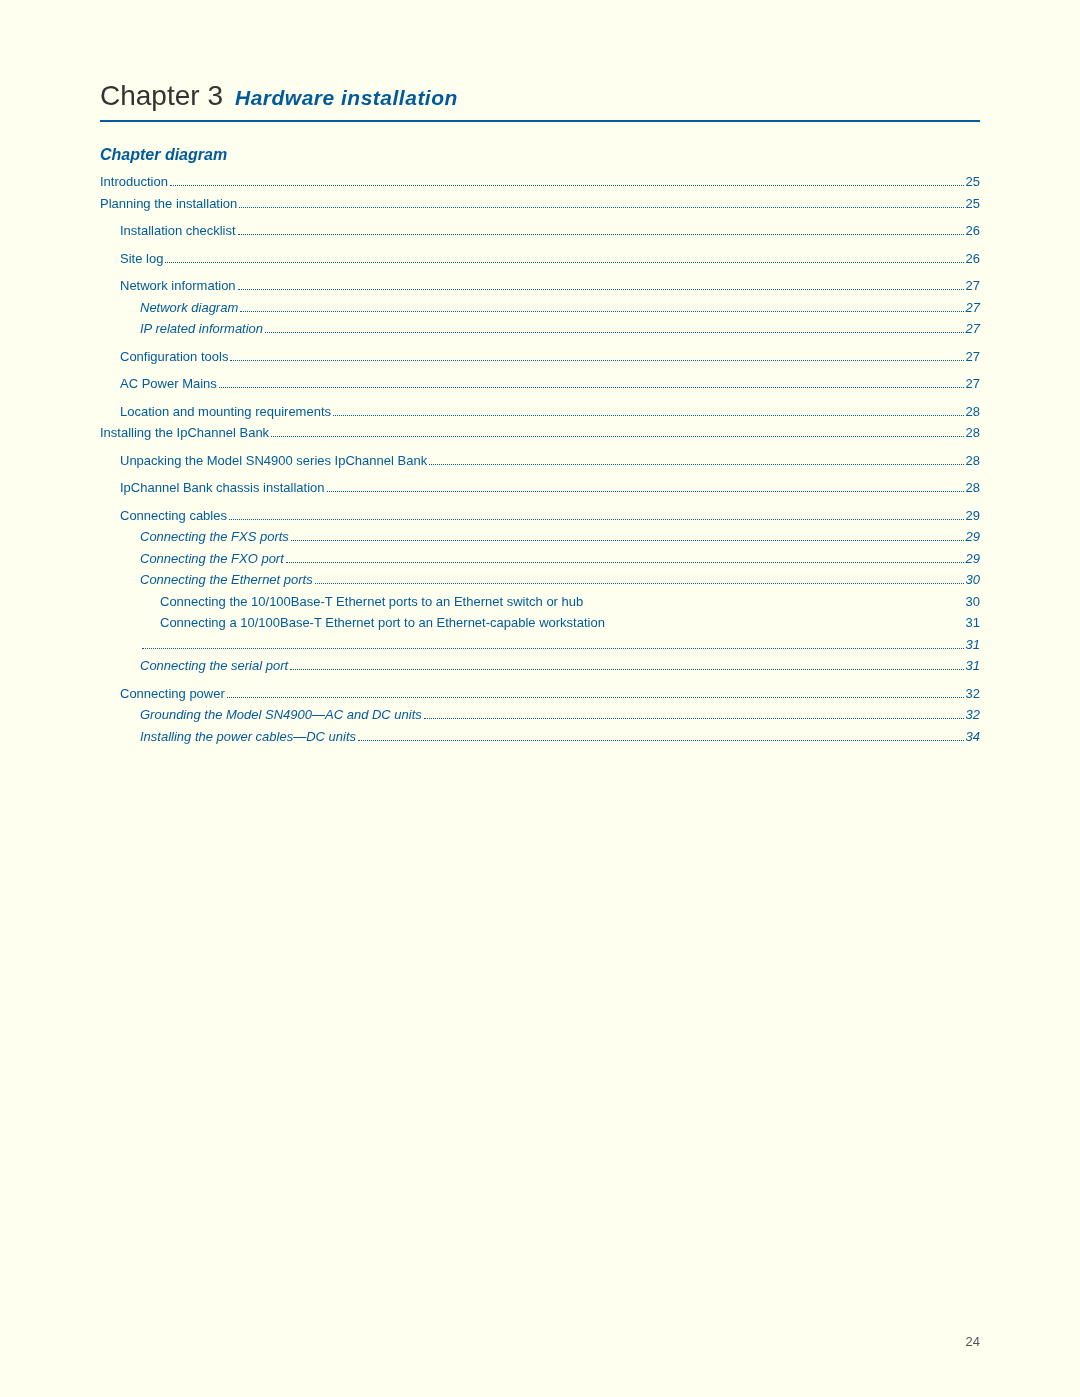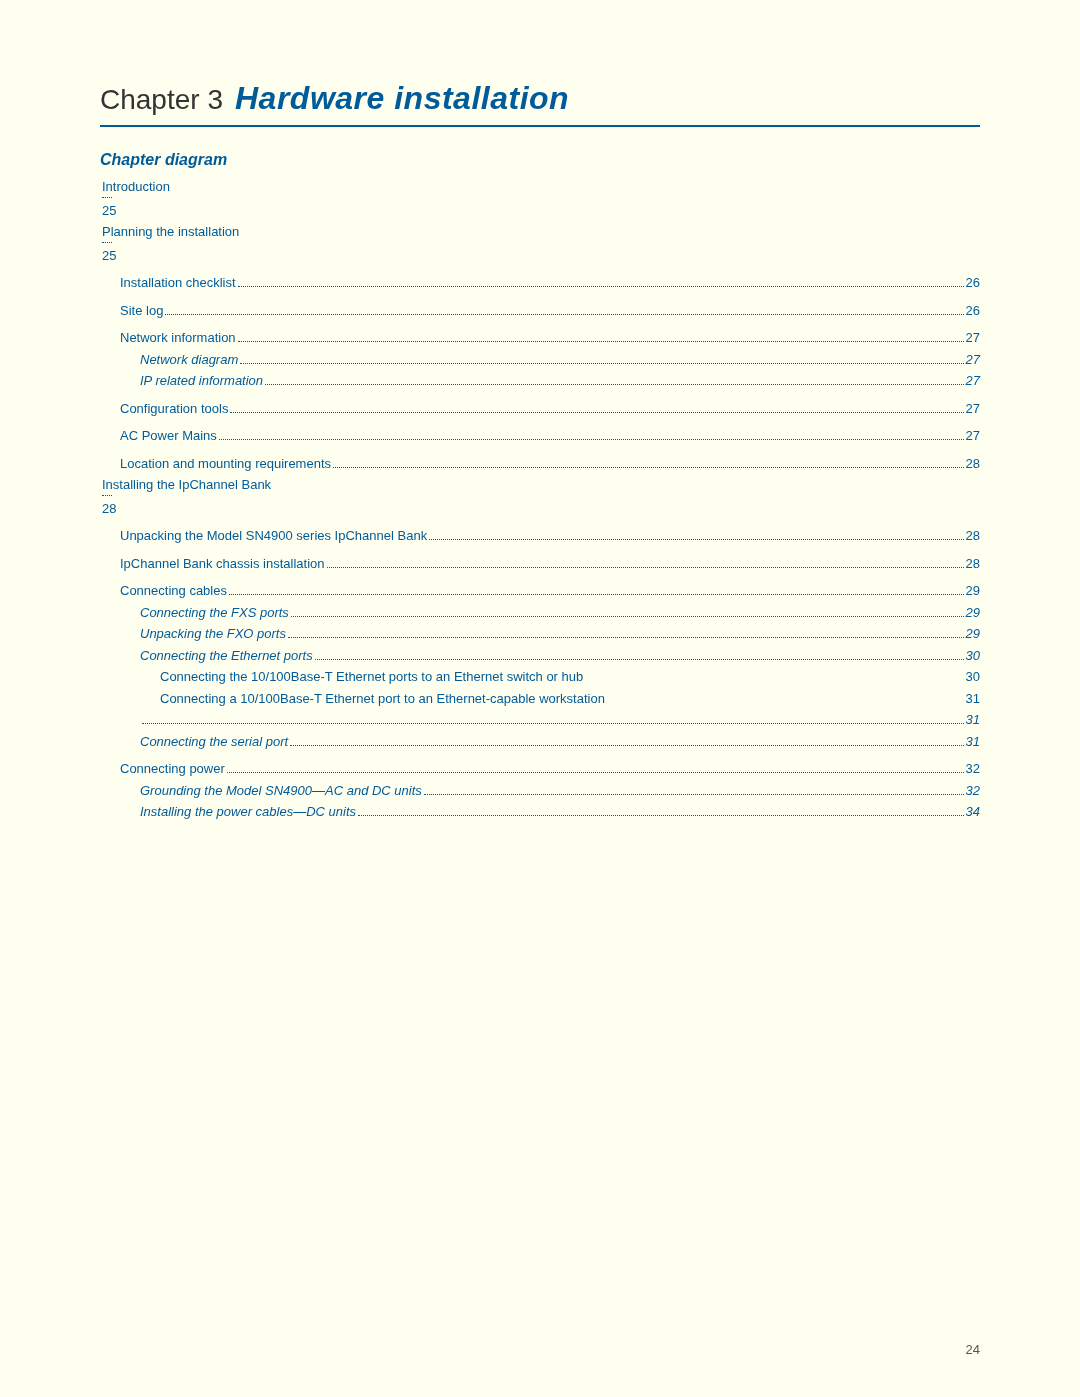--- a/index.html
+++ b/index.html
@@ -33,21 +33,21 @@
     }
 
     .chapter-label {
       font-size: 28px;
       color: #333;
       font-weight: normal;
       text-align: right;
     }
 
     .chapter-title {
-      font-size: 32px;
+      font-size: 21px;
       color: #005b9a;
       font-weight: bold;
       font-style: italic;
       font-family: 'Arial Black', Arial, sans-serif;
       letter-spacing: 0.5px;
     }
 
     .chapter-divider {
       border: none;
       border-top: 2px solid #005b9a;
@@ -85,28 +85,28 @@
       margin: 0 2px 3px 2px;
       min-width: 10px;
     }
 
     .toc-entry .toc-page {
       color: #005b9a;
       white-space: nowrap;
       flex-shrink: 0;
     }
 
-    .toc-entry.level-0 { padding-left: 0px; flex-direction: column; }
+    .toc-entry.level-0 { padding-left: 0px; }
     .toc-entry.level-1 { padding-left: 20px; margin-top: 8px; }
     .toc-entry.level-2 { padding-left: 40px; font-style: italic; }
     .toc-entry.level-3 { padding-left: 60px; align-items: flex-end; }
 
     .page-number {
       position: absolute;
-      bottom: 40px;
+      bottom: 48px;
       right: 100px;
       font-size: 13px;
       color: #555;
     }
   </style>
 </head>
 <body>
 
 <div class="page-container">
 
@@ -191,21 +191,21 @@
         <span class="toc-label">Connecting cables</span>
         <span class="toc-dots"></span>
         <span class="toc-page">29</span>
       </div>
       <div class="toc-entry level-2">
         <span class="toc-label">Connecting the FXS ports</span>
         <span class="toc-dots"></span>
         <span class="toc-page">29</span>
       </div>
       <div class="toc-entry level-2">
-        <span class="toc-label">Unpacking the FXO ports</span>
+        <span class="toc-label">Connecting the FXO port</span>
         <span class="toc-dots"></span>
         <span class="toc-page">29</span>
       </div>
       <div class="toc-entry level-2">
         <span class="toc-label">Connecting the Ethernet ports</span>
         <span class="toc-dots"></span>
         <span class="toc-page">30</span>
       </div>
       <div class="toc-entry level-3 no-dots">
         <span class="toc-label">Connecting the 10/100Base-T Ethernet ports to an Ethernet switch or hub</span>

